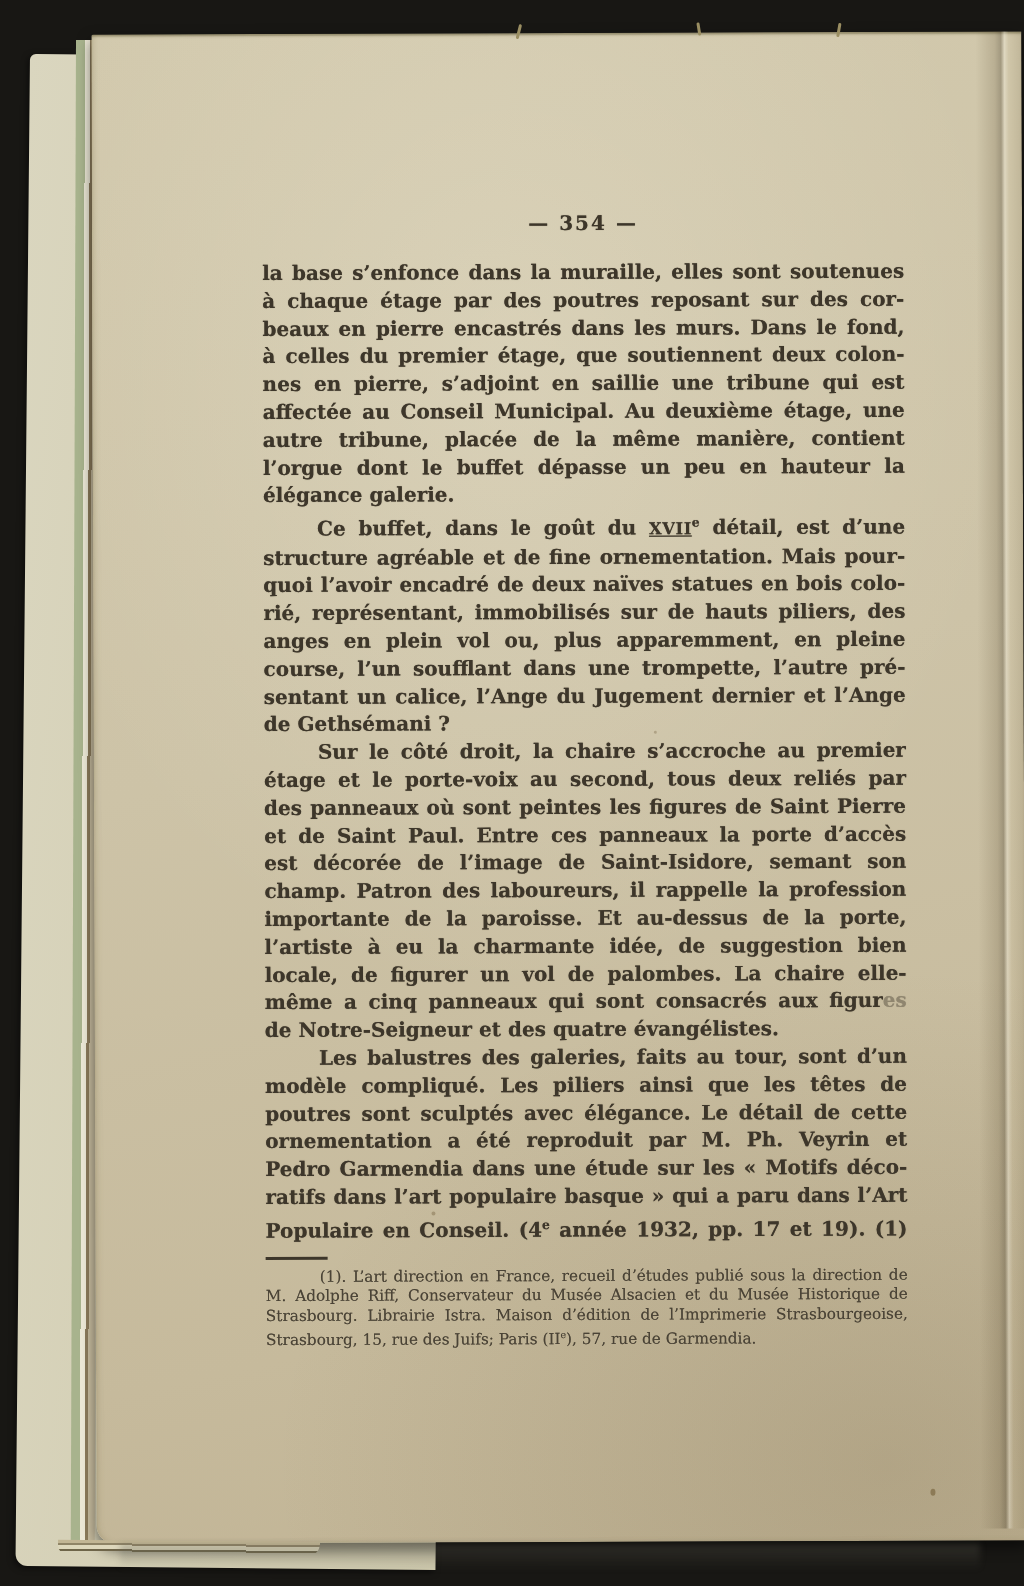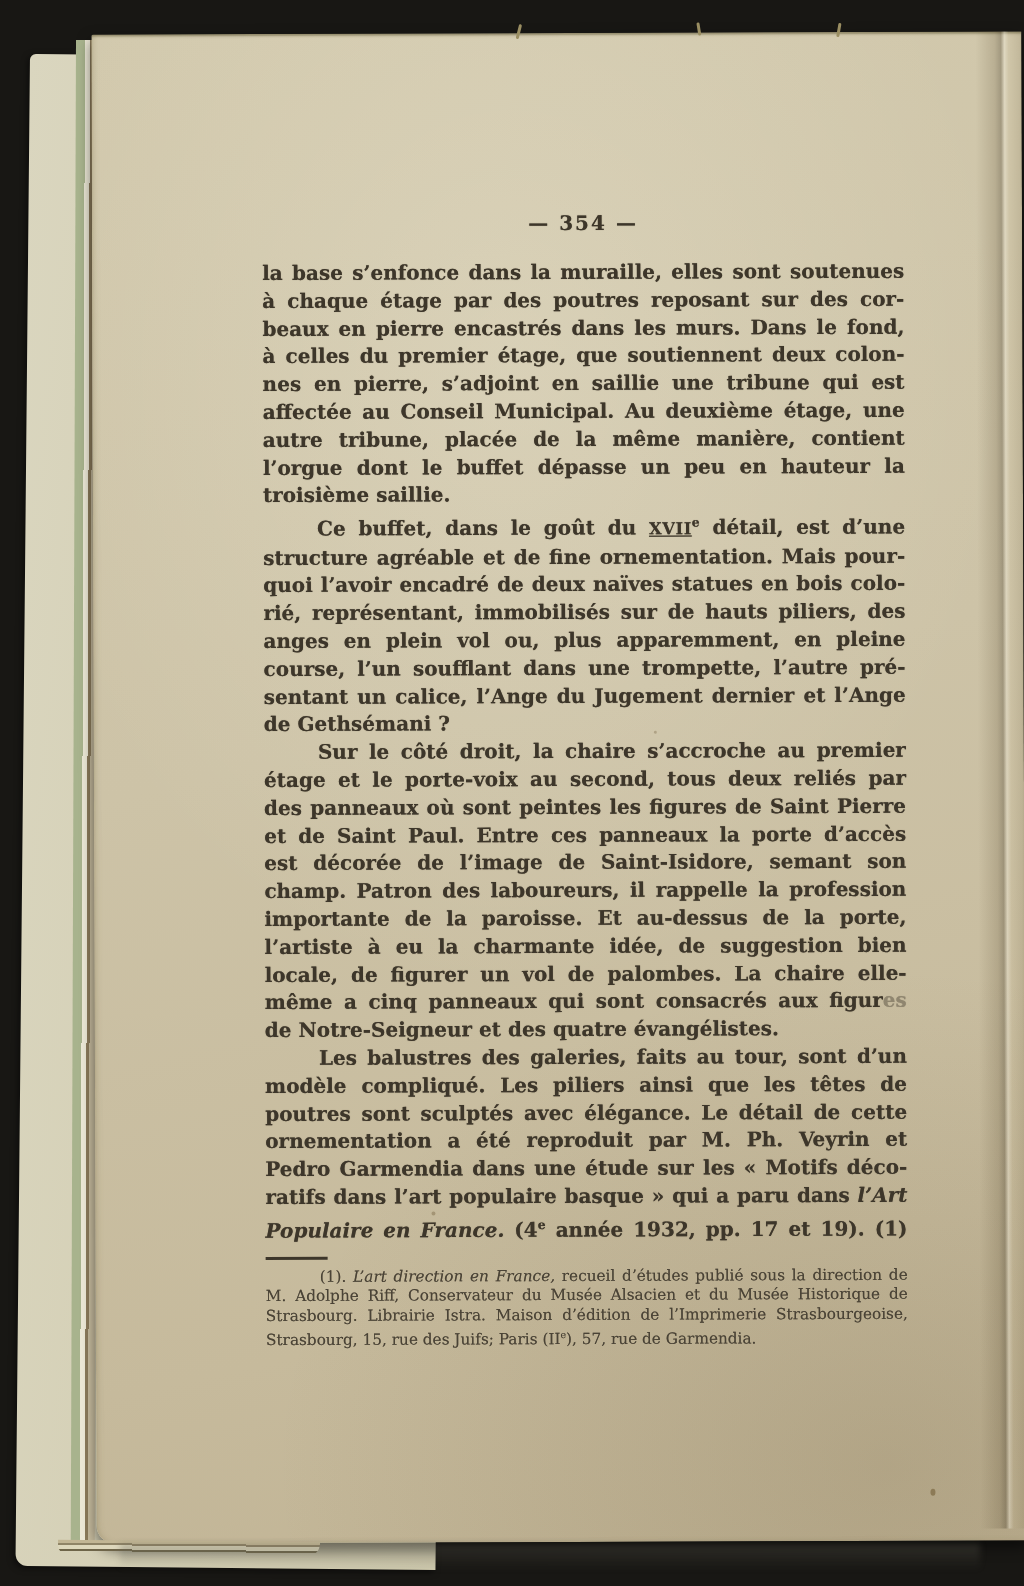--- a/index.html
+++ b/index.html
@@ -105,21 +105,21 @@
     position:absolute;top:1223px;left:170px;width:62px;height:3px;
     background:var(--c-ink,#3d362a);
   }
   .footnote{
     position:absolute;top:1234px;left:170px;width:642px;
     font-weight:400;font-size:15.3px;color:var(--c-footnote_ink,#4a4336);
   }
   .footnote .tline{line-height:19.4px;text-shadow:0 0 0.5px rgba(70,62,48,0.6);}
   .footnote .tline:first-child{text-indent:30px;}
 
-  .s-i{font-style:italic;}
+  .s-i{}
   .s-sc{font-size:0.82em;letter-spacing:0.5px;text-decoration:underline;}
   .s-sup{font-size:0.62em;vertical-align:super;}
   .s-fade{opacity:0.4;}
 </style>
 </head>
 <body>
 
 <div class="scene">
   <div class="under-page"></div>
   <div class="fore-edges"></div>
@@ -136,21 +136,21 @@
     <div class="body-text">
         <div class="para">
           <div class="tline"><span>la base s’enfonce dans la muraille, elles sont soutenues</span></div>
           <div class="tline"><span>à chaque étage par des poutres reposant sur des cor-</span></div>
           <div class="tline"><span>beaux en pierre encastrés dans les murs. Dans le fond,</span></div>
           <div class="tline"><span>à celles du premier étage, que soutiennent deux colon-</span></div>
           <div class="tline"><span>nes en pierre, s’adjoint en saillie une tribune qui est</span></div>
           <div class="tline"><span>affectée au Conseil Municipal. Au deuxième étage, une</span></div>
           <div class="tline"><span>autre tribune, placée de la même manière, contient</span></div>
           <div class="tline"><span>l’orgue dont le buffet dépasse un peu en hauteur la</span></div>
-          <div class="tline"><span>troisième saillie.</span></div>
+          <div class="tline"><span>élégance galerie.</span></div>
         </div>
         <div class="para indented">
           <div class="tline"><span>Ce buffet, dans le goût du </span><span class="s-sc">XVII</span><span class="s-sup">e</span><span> détail, est d’une</span></div>
           <div class="tline"><span>structure agréable et de fine ornementation. Mais pour-</span></div>
           <div class="tline"><span>quoi l’avoir encadré de deux naïves statues en bois colo-</span></div>
           <div class="tline"><span>rié, représentant, immobilisés sur de hauts piliers, des</span></div>
           <div class="tline"><span>anges en plein vol ou, plus apparemment, en pleine</span></div>
           <div class="tline"><span>course, l’un soufflant dans une trompette, l’autre pré-</span></div>
           <div class="tline"><span>sentant un calice, l’Ange du Jugement dernier et l’Ange</span></div>
           <div class="tline"><span>de Gethsémani ?</span></div>
@@ -168,21 +168,21 @@
           <div class="tline"><span>même a cinq panneaux qui sont consacrés aux figur</span><span class="s-fade">es</span></div>
           <div class="tline"><span>de Notre-Seigneur et des quatre évangélistes.</span></div>
         </div>
         <div class="para indented jlast">
           <div class="tline"><span>Les balustres des galeries, faits au tour, sont d’un</span></div>
           <div class="tline"><span>modèle compliqué. Les piliers ainsi que les têtes de</span></div>
           <div class="tline"><span>poutres sont sculptés avec élégance. Le détail de cette</span></div>
           <div class="tline"><span>ornementation a été reproduit par M. Ph. Veyrin et</span></div>
           <div class="tline"><span>Pedro Garmendia dans une étude sur les « Motifs déco-</span></div>
           <div class="tline"><span>ratifs dans l’art populaire basque » qui a paru dans </span><span class="s-i">l’Art</span></div>
-          <div class="tline"><span class="s-i">Populaire en France.</span><span> (4</span><span class="s-sup">e</span><span> année 1932, pp. 17 et 19). (1)</span></div>
+          <div class="tline"><span class="s-i">Populaire en Conseil.</span><span> (4</span><span class="s-sup">e</span><span> année 1932, pp. 17 et 19). (1)</span></div>
         </div>
       </div>
     <div class="footnote-rule"></div>
     <div class="footnote para indented">
         <div class="tline"><span>(1). </span><span class="s-i">L’art direction en France,</span><span> recueil d’études publié sous la direction de</span></div>
         <div class="tline"><span>M. Adolphe Riff, Conservateur du Musée Alsacien et du Musée Historique de</span></div>
         <div class="tline"><span>Strasbourg. Librairie Istra. Maison d’édition de l’Imprimerie Strasbourgeoise,</span></div>
         <div class="tline"><span>Strasbourg, 15, rue des Juifs; Paris (II</span><span class="s-sup">e</span><span>), 57, rue de Garmendia.</span></div>
       </div>
   </div>

